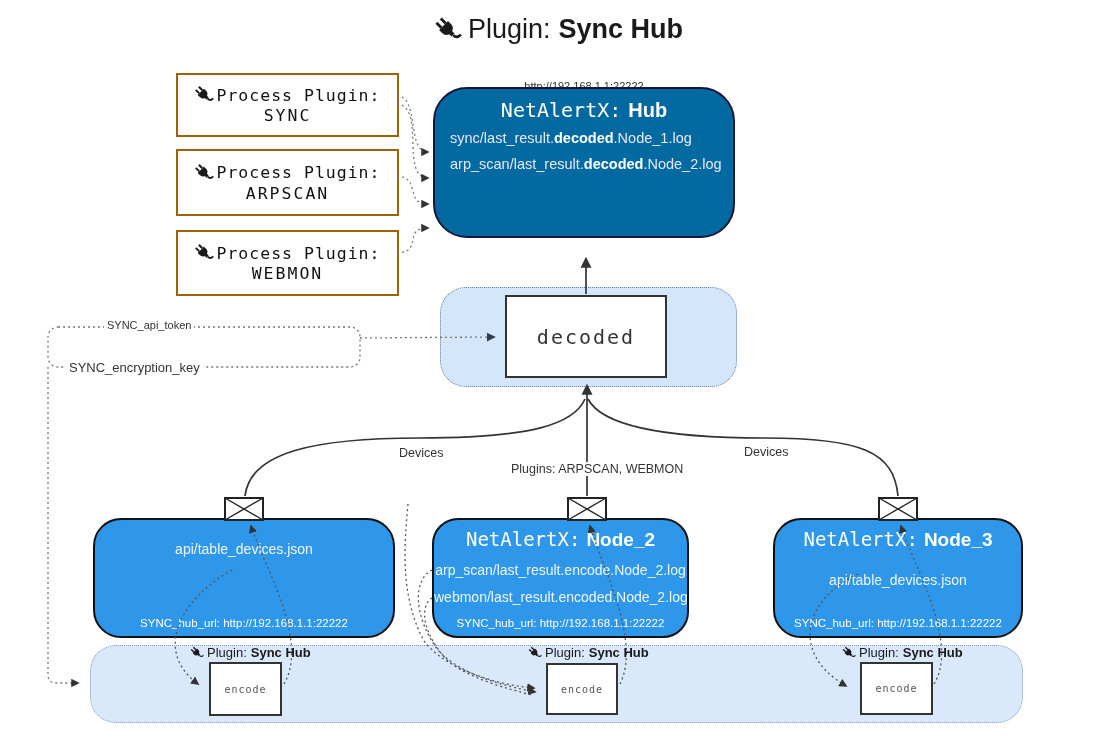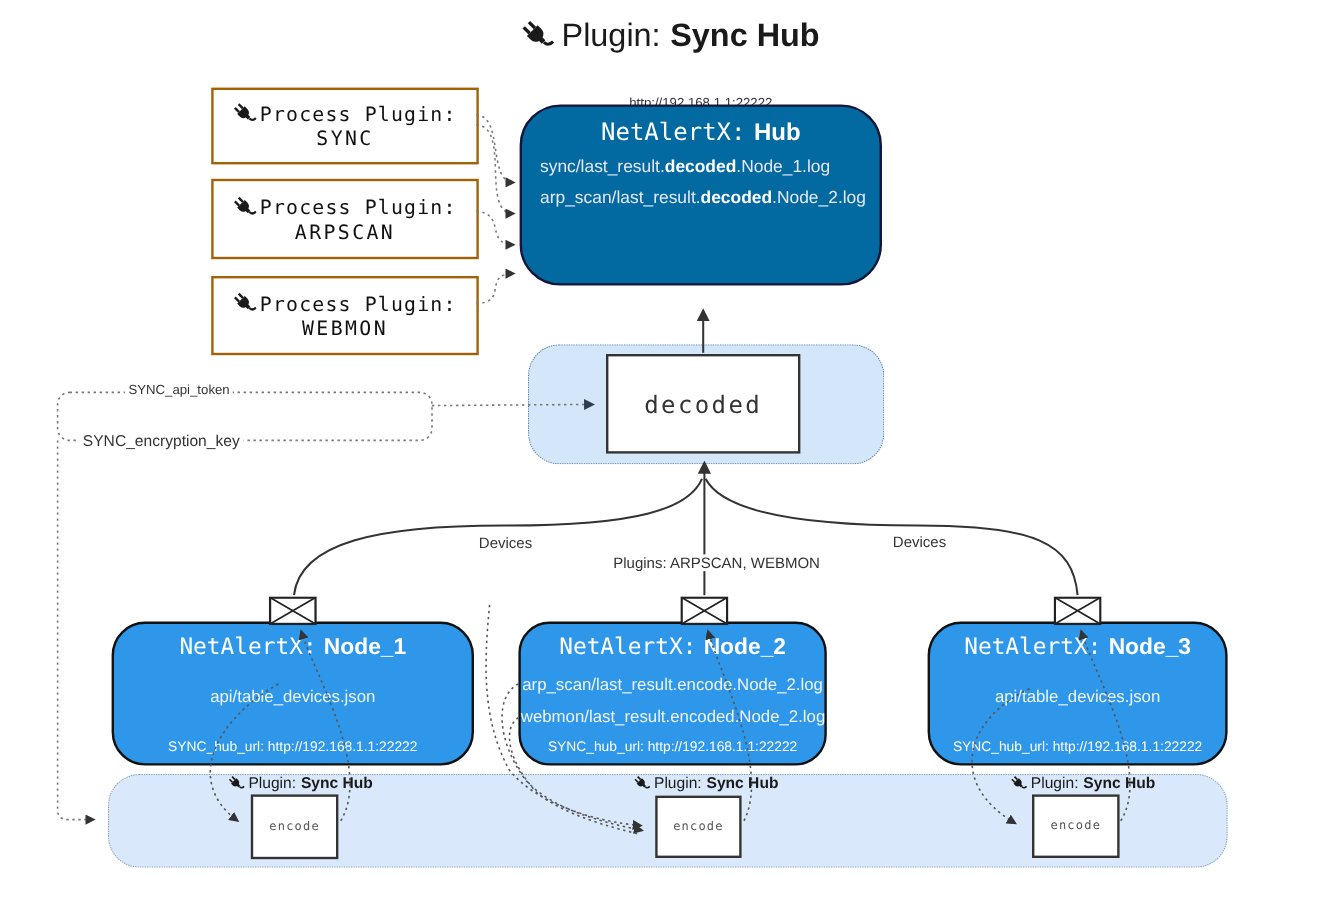--- a/index.html
+++ b/index.html
@@ -133,23 +133,20 @@
   </div>
 
   <div class="lbl" style="left:104px;top:319px;font-size:11px;">SYNC_api_token</div>
   <div class="lbl" style="left:66px;top:360px;font-size:13px;">SYNC_encryption_key</div>
 
   <div class="lbl" style="left:396px;top:446px;">Devices</div>
   <div class="lbl" style="left:508px;top:462px;">Plugins: ARPSCAN, WEBMON</div>
   <div class="lbl" style="left:741px;top:445px;">Devices</div>
 
   <div class="node" style="left:93px;width:302px;">
-    <div class="node-title">
-      <span>NetAlertX:</span><span class="name">Node_1</span>
-    </div>
     <div class="node-item mt1">api/table_devices.json</div>
     <div class="node-foot">SYNC_hub_url: http://192.168.1.1:22222</div>
   </div>
   <div class="node" style="left:432px;width:257px;border-radius:26px;">
     <div class="node-title">
       <span>NetAlertX:</span><span class="name">Node_2</span>
     </div>
     <div class="node-item mt2">arp_scan/last_result.encode.Node_2.log</div>
     <div class="node-item">webmon/last_result.encoded.Node_2.log</div>
     <div class="node-foot">SYNC_hub_url: http://192.168.1.1:22222</div>

